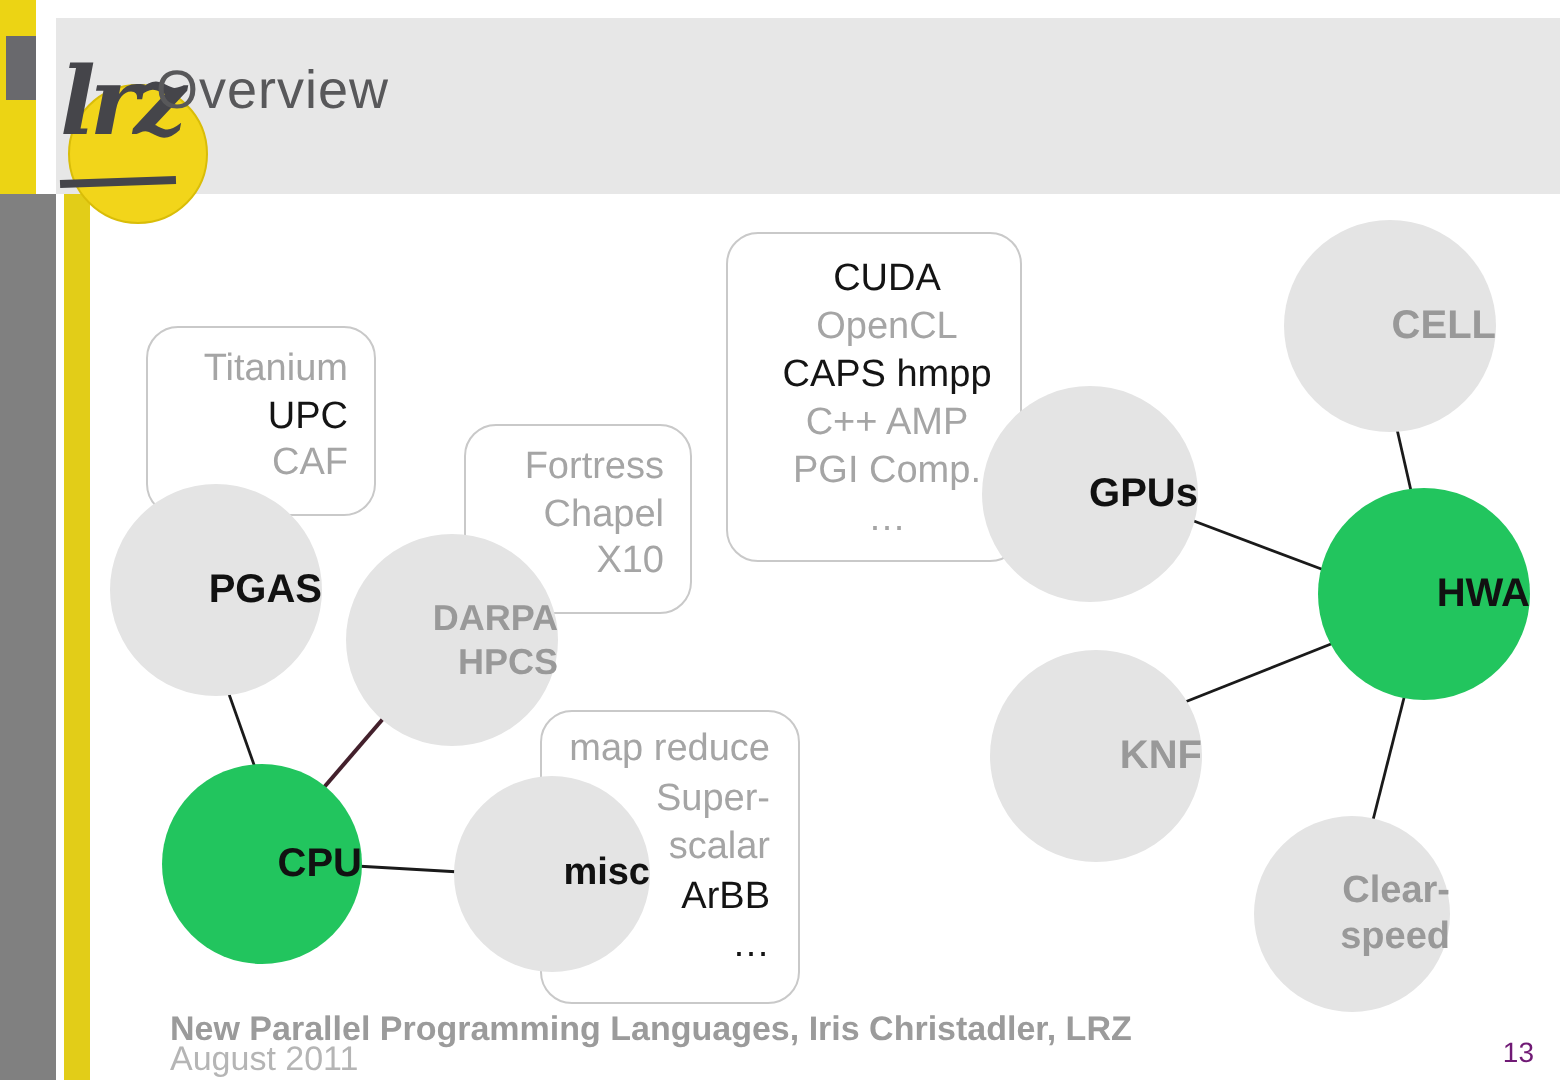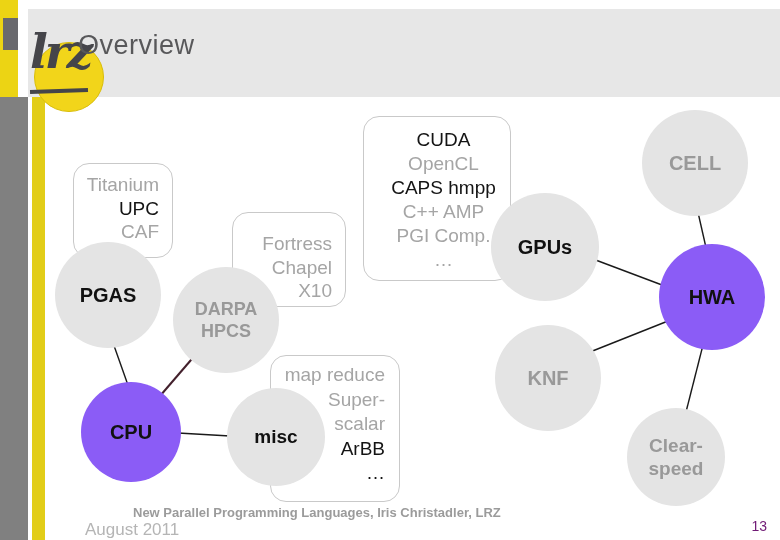--- a/index.html
+++ b/index.html
@@ -25,45 +25,45 @@
     font-style:italic;font-weight:bold;font-size:47px;color:#45454a;letter-spacing:-3px;line-height:1;}
   .logo-underline{position:absolute;left:6px;top:57px;width:58px;height:4px;background:#45454a;
     transform:rotate(-2deg);}
   
   .box{
     position:absolute;background:#ffffff;border:1.5px solid #c9c9c9;border-radius:16px;
     font-size:19px;line-height:24px;color:#a5a5a5;box-sizing:border-box;
   }
   .box span{display:block;}
   .box .strong{color:#141414;}
-  #titanium-box{left:73px;top:163px;width:100px;height:95px;text-align:right;padding:9px 13px 0 0;line-height:23.5px;}
-  #fortress-box{left:232px;top:212px;width:114px;height:95px;text-align:right;padding:19px 13px 0 0;line-height:23.5px;}
+  #titanium-box{left:73px;top:163px;width:115px;height:95px;text-align:right;padding:9px 13px 0 0;line-height:23.5px;}
+  #fortress-box{left:232px;top:212px;width:114px;height:95px;text-align:right;padding:9px 13px 0 0;line-height:23.5px;}
   #cuda-box{left:363px;top:116px;width:148px;height:165px;text-align:center;padding:11px 0 16px 13px;}
   #super-box{left:270px;top:355px;width:130px;height:147px;text-align:right;padding:7px 14px 0 0;line-height:24.5px;}
   svg.edges{position:absolute;left:0;top:0;}
   .node{
     position:absolute;border-radius:50%;display:flex;flex-direction:column;
-    align-items:center;justify-content:center;text-align:center;
+    align-items:flex-end;justify-content:center;text-align:center;
     font-weight:bold;font-size:20px;line-height:22px;
   }
   .node.light{background:#e4e4e4;}
-  .node.dark{background:#8b5cf6;}
+  .node.dark{background:#22c55e;}
   .node.ink{color:#111111;}
   .node.muted{color:#999999;}
   #pgas{left:55px;top:242px;width:106px;height:106px;}
   #darpa{left:173px;top:267px;width:106px;height:106px;font-size:18px;}
   #gpus{left:491px;top:193px;width:108px;height:108px;}
   #cell{left:642px;top:110px;width:106px;height:106px;}
   #hwa{left:659px;top:244px;width:106px;height:106px;}
   #knf{left:495px;top:325px;width:106px;height:106px;}
   #cpu{left:81px;top:382px;width:100px;height:100px;}
   #misc{left:227px;top:388px;width:98px;height:98px;font-size:19px;}
   #clearspeed{left:627px;top:408px;width:98px;height:98px;font-size:19px;line-height:23px;}
   
-  .footer-credit{position:absolute;left:85px;top:505px;font-size:13px;font-weight:bold;color:#9b9b9b;margin-left:48px;}
+  .footer-credit{position:absolute;left:85px;top:505px;font-size:17px;font-weight:bold;color:#9b9b9b;}
   .footer-date{position:absolute;left:85px;top:520px;font-size:17px;color:#b5b5b5;}
   .page-number{position:absolute;left:743px;top:518px;width:24px;text-align:right;font-size:14px;color:#701a75;}
 </style>
 </head>
 <body>
 
 <div id="stage">
 
   <div class="header-band"></div>
   <div class="bar-yellow-top"></div>

